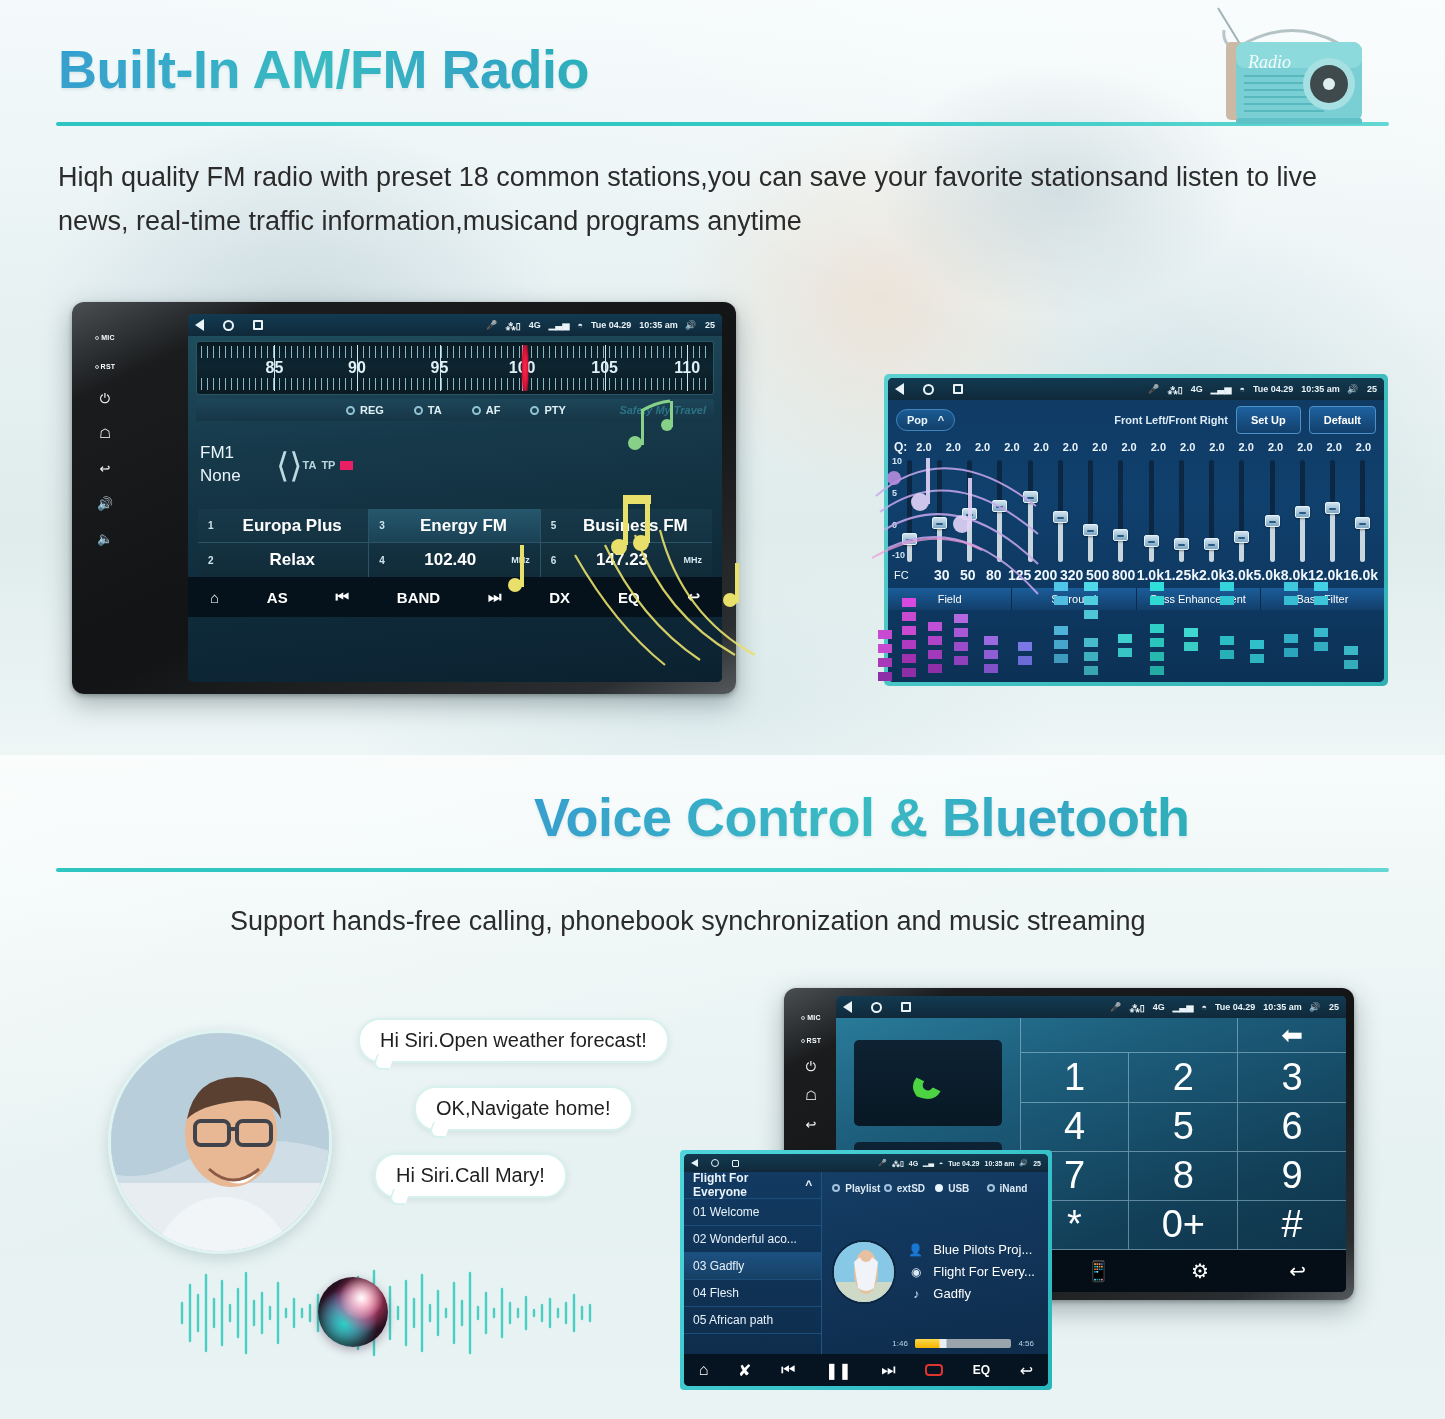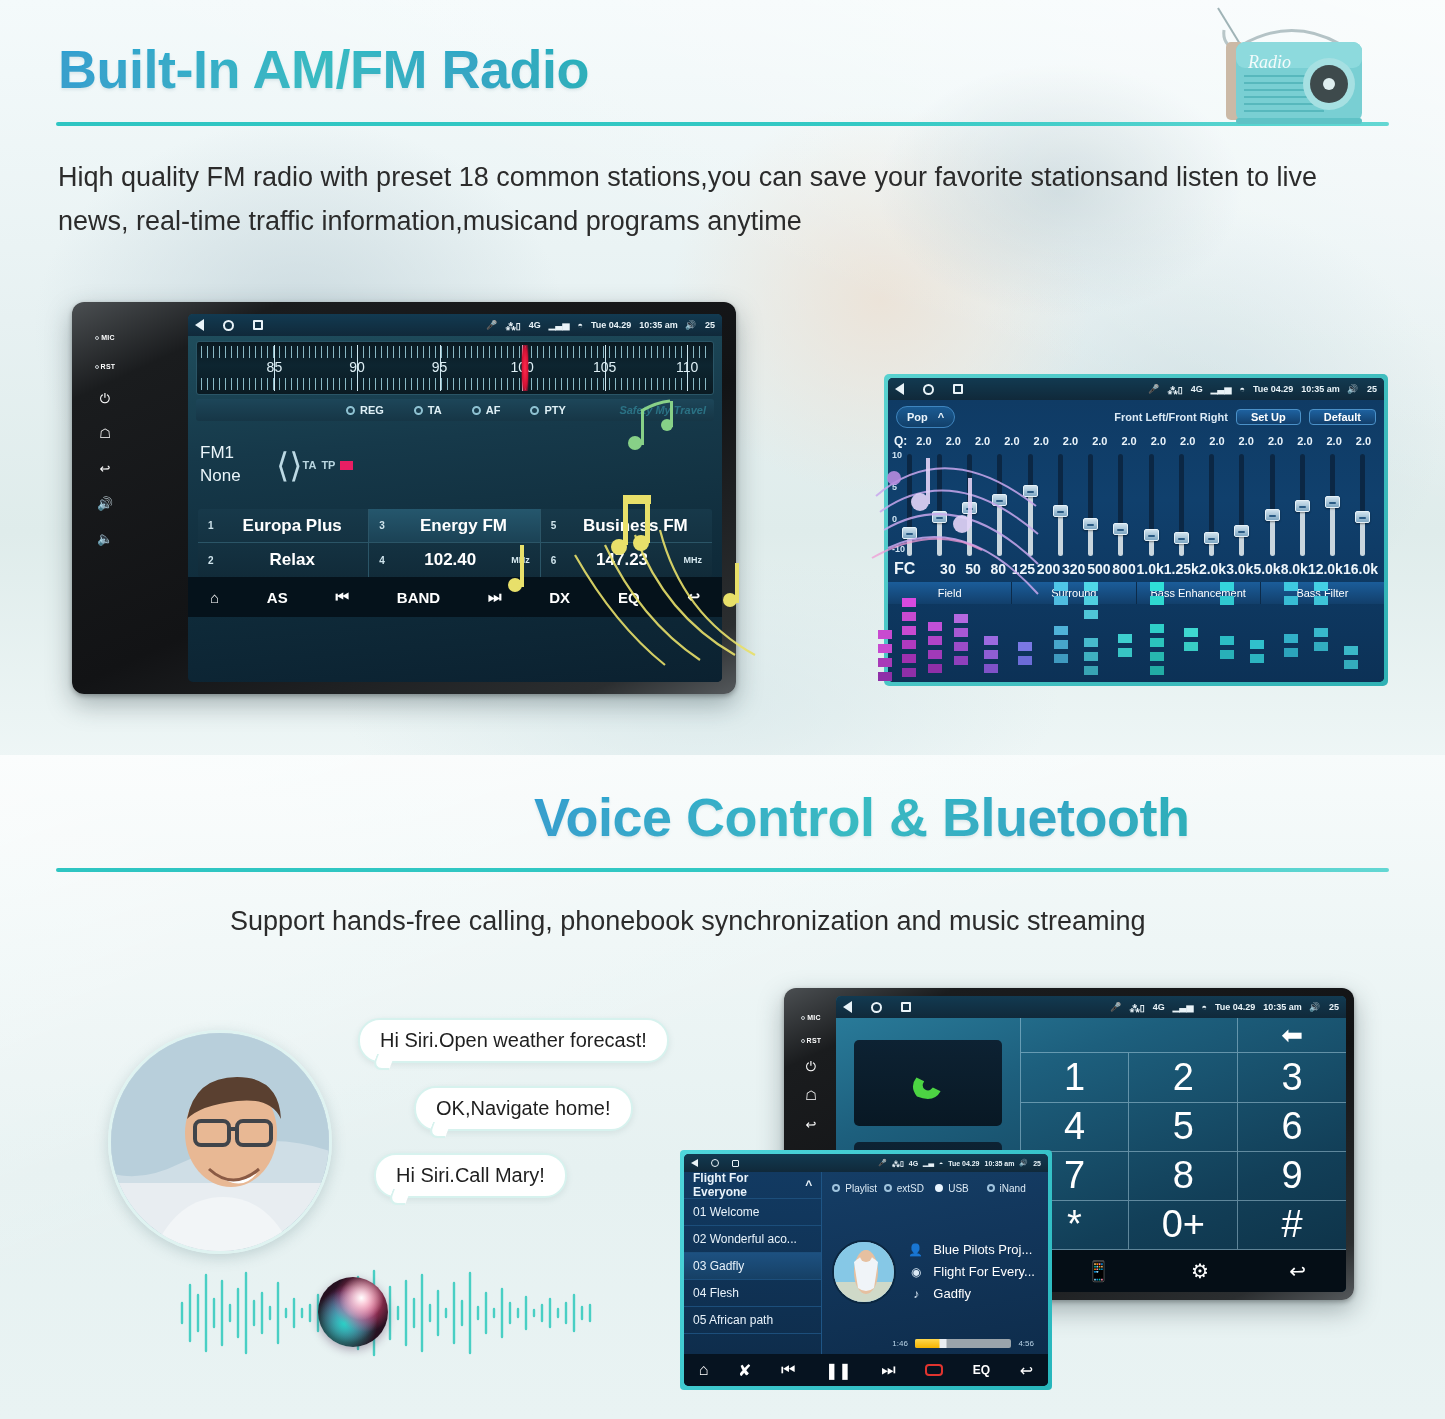--- a/index.html
+++ b/index.html
@@ -103,21 +103,21 @@
   .radio-screen { position:absolute; inset:0; background: linear-gradient(175deg,#20505f 0%, #16394a 35%, #0f2b3a 70%, #0b2130 100%); }
   .tuner {
     margin: 5px 8px 0; height: 54px; border-radius:3px;
     background: linear-gradient(180deg,#0a1a22,#0d2530 45%, #0a1a22);
     border:1px solid #2a5566; position:relative; overflow:hidden;
   }
   .ticks { position:absolute; left:4px; right:4px; height:12px;
     background-image: repeating-linear-gradient(90deg,#9fd3e0 0 1px, transparent 1px 6px);
     opacity:.85; }
   .ticks.t1 { top:4px; } .ticks.t2 { bottom:4px; }
-  .tunerscale { position:absolute; left:0; right:0; top:17px; height:20px; color:#dff0f6; font-size:14px; font-weight:400; }
+  .tunerscale { position:absolute; left:0; right:0; top:17px; height:20px; color:#dff0f6; font-size:16px; font-weight:700; }
   .tunerscale span { position:absolute; transform: translateX(-50%); }
   .tuner-major { position:absolute; width:1px; top:3px; bottom:3px; background:#cfe8f1; }
   .needle { position:absolute; top:3px; bottom:3px; width:7px; transform:translateX(-50%);
     background: radial-gradient(ellipse at center, #ff2b4e 0%, #d21034 60%, rgba(210,16,52,0) 100%); }
   .rdsbar { margin: 4px 8px 0; height:22px; border-radius:3px;
     background: linear-gradient(180deg,#1d4659,#163646);
     display:flex; align-items:center; gap:30px; padding-left:150px; color:#dff0f6; font-size:11px; font-weight:700; position:relative; }
   .rds-item { display:flex; align-items:center; gap:5px; }
   .rds-item i { width:9px;height:9px;border:2px solid #8fc2d2;border-radius:50%; display:block; }
   .safety { position:absolute; right:8px; color:#2f7f92; font-size:11px; font-style:italic; opacity:.8; }
@@ -141,36 +141,36 @@
     height: 40px; color:#fff; font-size:15px; font-weight:700; background:#05121b; }
   .radiobar span { cursor:default; }
 
   
   .eq-screen { position:absolute; inset:0; background: linear-gradient(180deg,#0f3a63 0%, #10406d 40%, #0c3156 100%); }
   .eq-top { display:flex; align-items:center; padding: 6px 8px; gap:8px; }
   .pill { background: linear-gradient(180deg,#1b5b93,#12406a); border:1px solid #3f85bf; border-radius:12px;
     color:#eaf4fb; font-size:11px; font-weight:700; padding:4px 10px; display:flex; align-items:center; gap:10px; }
   .eq-chan { margin-left:auto; color:#dbeaf6; font-size:11px; font-weight:700; }
   .btn-eq { background: linear-gradient(180deg,#1e62a0,#123f6b); border:1px solid #4b91c8; border-radius:4px;
-    color:#fff; font-size:11px; font-weight:700; padding:1px 14px; }
+    color:#fff; font-size:11px; font-weight:700; padding:7px 14px; }
   .qrow { display:flex; align-items:center; gap:0; padding: 0 6px 0 6px; }
   .qrow .qlabel { color:#eaf4fb; font-size:12px; font-weight:700; margin-right:2px; }
   .qchip { flex:1; text-align:center; color:#eaf4fb; font-size:11px; font-weight:700; }
   .sliders { position:relative; height:112px; display:flex; padding: 0 6px; }
   .slidercol { flex:1; position:relative; display:flex; justify-content:center; }
   .track { position:absolute; top:6px; bottom:4px; width:5px; border-radius:3px;
     background: linear-gradient(180deg,#0b2744 0%, #0b2744 var(--k), #c9d6de var(--k), #c9d6de 100%); }
   .knob { position:absolute; width:15px; height:12px; border-radius:2px;
     background: linear-gradient(180deg,#cfe2ee,#7fa8c4); border:1px solid #e6f1f8;
     box-shadow:0 1px 2px rgba(0,0,0,.4); }
   .knob:after { content:""; position:absolute; left:3px; right:3px; top:5px; height:2px; background:#2a5b85; border-radius:1px; }
   .dbaxis { position:absolute; left:4px; top:0; height:100%; color:#cfe3f2; font-size:9px; font-weight:700; }
   .dbaxis span { position:absolute; }
   .freqrow2 { display:flex; align-items:center; padding: 0 6px; height:18px; }
-  .freqrow2 .fclabel { color:#eef6fb; font-size:16px; font-weight:700; margin-right:20px; }
+  .freqrow2 .fclabel { color:#eef6fb; font-size:11px; font-weight:400; margin-right:20px; }
   .fcell { flex:1; text-align:center; color:#eef6fb; font-size:14px; font-weight:700; }
   .eqbtns { display:flex; height:22px; margin-top:4px; }
   .eqbtn { flex:1; display:flex; align-items:center; justify-content:center; color:#fff; font-size:11px;
     background: linear-gradient(180deg,#1b5d9a,#123f6b); border-right:1px solid #0c2b4a; }
   .eqbtn:last-child { border-right:none;text-align:right; }
 
   
   .dial-screen { position:absolute; inset:0; background: linear-gradient(160deg,#2b7f9e 0%, #1d5f7d 30%, #123f58 70%, #0d2f43 100%); }
   .dial-grid { position:absolute; left:36%; right:0; top:22px; bottom:42px; display:grid;
     grid-template-columns: repeat(3,1fr); grid-template-rows: .72fr 1fr 1fr 1fr 1fr; }
@@ -183,21 +183,21 @@
 
   
   .mus-screen { position:absolute; inset:0; background: linear-gradient(170deg,#16416b 0%, #12365b 45%, #0d2a48 100%); }
   .mus-body { position:absolute; left:0; right:0; top:18px; bottom:32px; display:flex; }
   .mus-list { width: 38%; background: linear-gradient(180deg,#123a62,#0e2d4c); border-right:1px solid #1f5585; }
   .mus-list .mi { height: 27px; display:flex; align-items:center; padding:0 9px; color:#e9f3fb; font-size:12px;
     border-bottom:1px solid #1c4e7b; }
   .mus-list .mi.head { font-weight:700; justify-content:flex-start; }
   .mus-list .mi.sel { background: linear-gradient(180deg,#1d5181,#164065); }
   .mus-right { flex:1; display:flex; flex-direction:column; }
-  .src-row { display:flex; align-items:center; height:26px; padding:16px 10px; gap:0; }
+  .src-row { display:flex; align-items:center; height:26px; padding:16px 10px; gap:0;font-weight:bold; }
   .src { flex:1; display:flex; align-items:center; gap:5px; color:#dceaf5; font-size:10px; }
   .src i { width:8px;height:8px;border:2px solid #9fc3dd;border-radius:50%; display:block; }
   .src.on i { border-color:#e9f5ff; background:#e9f5ff; }
   .nowplaying { flex:1; display:flex; align-items:center; padding: 4px 10px; gap:12px; }
   .albumart { width:64px; height:64px; border-radius:50%; border:2px solid #0b2741; overflow:hidden; flex:none;
     background: linear-gradient(150deg,#7fc4e8 0%, #cfe3ef 35%, #d9b99e 60%, #6ea9c9 100%); position:relative; }
   .meta { display:flex; flex-direction:column; gap:7px; }
   .meta div { display:flex; align-items:center; gap:9px; color:#fff; font-size:13px; }
   .meta .mic { width:16px; text-align:center; font-size:12px; color:#dbeaf6; }
   .progress { display:flex; align-items:center; gap:7px; padding: 0 14px 6px 70px; }

